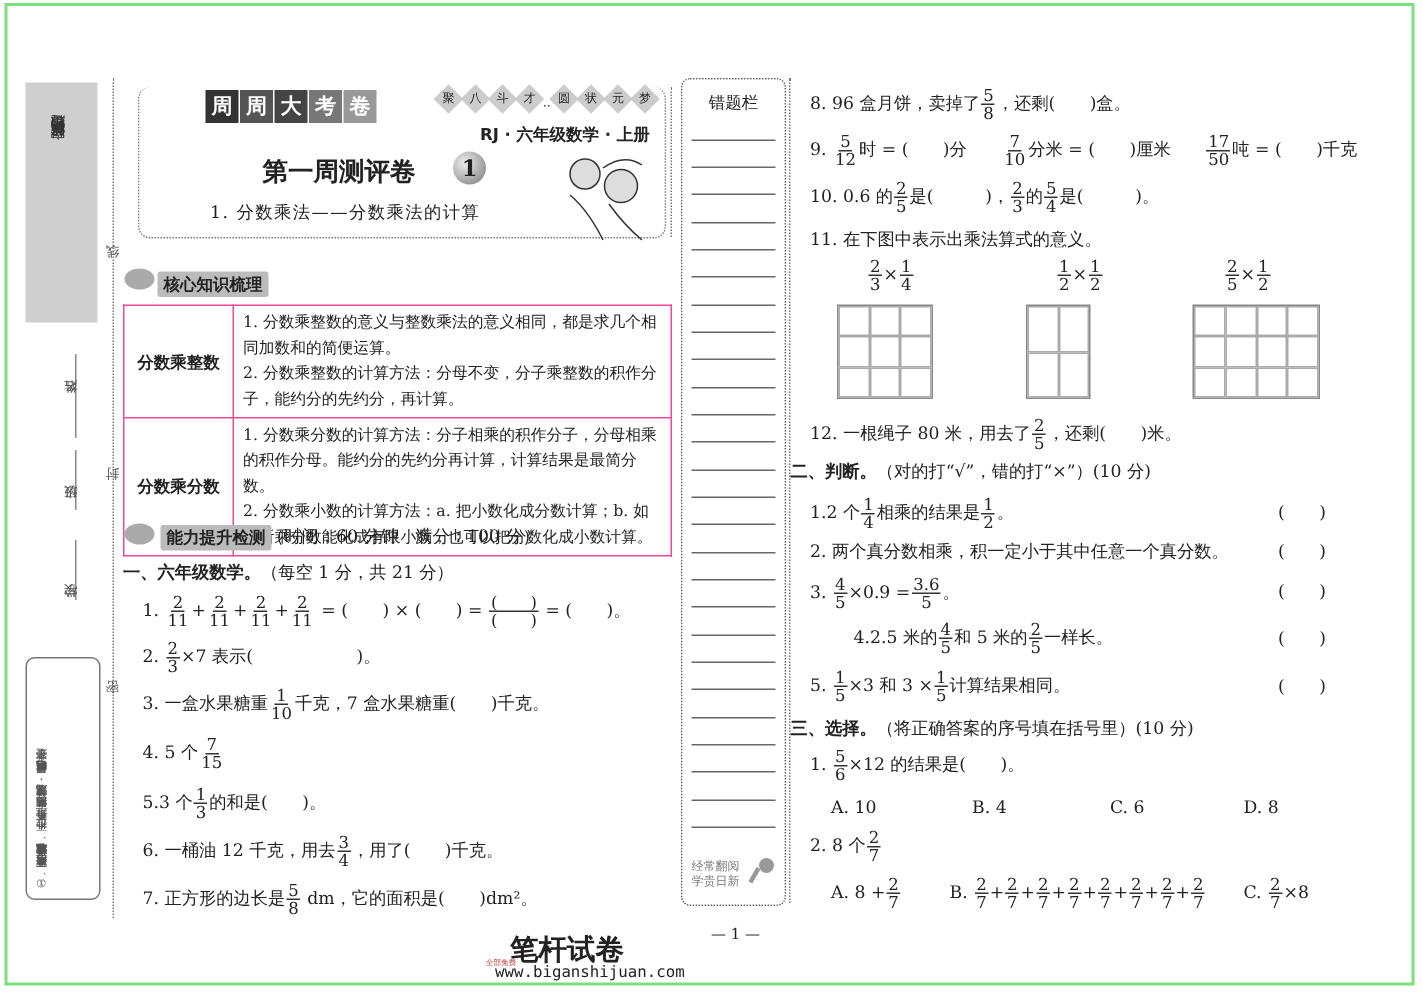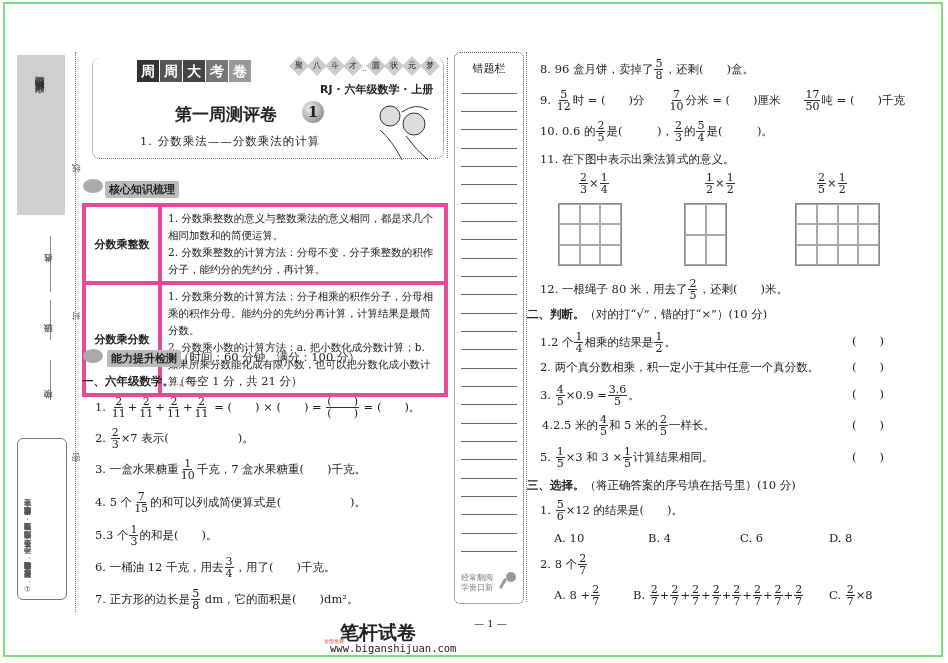--- a/index.html
+++ b/index.html
@@ -13,21 +13,21 @@
   .seal{left:17px;top:55px;width:48px;height:160px;background:#cfcfcf;}
   .seal-text{writing-mode:vertical-rl;transform:rotate(180deg);font-size:10px;color:#333;position:absolute;left:16px;top:38px;font-family:"DejaVu Sans",sans-serif;letter-spacing:1px;}
   .vtext{writing-mode:vertical-rl;transform:rotate(180deg);font-size:9px;color:#555;font-family:"DejaVu Sans",sans-serif;}
   .dotline-v{border-left:1px dotted #777;}
   .header-box{left:92px;top:58px;width:350px;height:100px;border:1px dotted #777;border-radius:8px;border-top:none;}
   .logo span{display:inline-block;width:22px;height:22px;color:#fff;font-weight:bold;font-size:14px;text-align:center;line-height:22px;margin-right:1px;font-family:"DejaVu Sans",sans-serif;}
   .diamond{display:inline-block;width:14px;height:14px;background:#ccc;transform:rotate(45deg);margin:0 2px;position:relative;}
   .diamond i{position:absolute;left:0;top:0;width:14px;height:14px;transform:rotate(-45deg);font-size:8px;line-height:14px;text-align:center;font-style:normal;}
   .section-tag{font-family:"DejaVu Sans",sans-serif;font-size:11px;font-weight:bold;background:#bbb;padding:1px 4px;border-radius:2px;}
   table.k{border-collapse:collapse;font-size:10.5px;}
-  table.k td{border:4px solid #ec4899;padding:3px 6px;line-height:17px;vertical-align:middle;margin-top:36px;}
+  table.k td{border:1px solid #ec4899;padding:3px 6px;line-height:17px;vertical-align:middle;margin-top:36px;}
   table.k td.h{width:60px;text-align:center;font-family:"DejaVu Sans",sans-serif;font-weight:bold;font-size:11px;}
   .err-box{left:454px;top:52px;width:68px;height:550px;border:1px dotted #555;border-radius:6px;}
   .err-line{position:absolute;left:6px;width:56px;border-top:1px solid #666;}
   .grid{position:absolute;border:1px solid #888;display:grid;box-sizing:border-box;}
   .grid div{border:1px solid #aaa;}
   .judge-paren{position:absolute;left:852px;font-size:11.5px;}
   .sect{font-size:11.5px;font-weight:bold;}
   .sect .sub{font-weight:normal;}
 </style>
 </head>
@@ -129,21 +129,21 @@
       <span class="n">2</span>
       <span class="d">3</span>
     </span><span>×7 表示(　　　　　　)。</span></div>
 <div class="abs q" style="left:95px;top:458px;"><span>3.</span> <span>一盒水果糖重</span><span class="f">
       <span class="n">1</span>
       <span class="d">10</span>
     </span><span>千克，7 盒水果糖重(　　)千克。</span></div>
 <div class="abs q" style="left:95px;top:491px;"><span>4.</span> <span>5 个</span><span class="f">
       <span class="n">7</span>
       <span class="d">15</span>
-    </span><span>的和可以列成简便算式是(　　　　　　)。</span></div>
+    </span></div>
 <div class="abs q" style="left:95px;top:524px;"><span>5.</span><span>3 个</span><span class="f">
       <span class="n">1</span>
       <span class="d">3</span>
     </span><span>的和是(　　)。</span></div>
 <div class="abs q" style="left:95px;top:556px;"><span>6.</span> <span>一桶油 12 千克，用去</span><span class="f">
       <span class="n">3</span>
       <span class="d">4</span>
     </span><span>，用了(　　)千克。</span></div>
 <div class="abs q" style="left:95px;top:588px;"><span>7.</span> <span>正方形的边长是</span><span class="f">
       <span class="n">5</span>
@@ -287,21 +287,21 @@
 <div class="abs q" style="left:540px;top:360px;"><span>2.</span> <span>两个真分数相乘，积一定小于其中任意一个真分数。</span></div>
 <div class="judge-paren" style="top:360px;">(　　)</div>
 <div class="abs q" style="left:540px;top:384px;"><span>3.</span> <span class="f">
       <span class="n">4</span>
       <span class="d">5</span>
     </span><span>×0.9 =</span><span class="f">
       <span class="n">3.6</span>
       <span class="d">5</span>
     </span><span>。</span></div>
 <div class="judge-paren" style="top:387px;">(　　)</div>
-<div class="abs q" style="left:542px;top:414px;"><span>4.</span><span>2.5 米的</span><span class="f">
+<div class="abs q" style="left:569px;top:414px;"><span>4.</span><span>2.5 米的</span><span class="f">
       <span class="n">4</span>
       <span class="d">5</span>
     </span><span>和 5 米的</span><span class="f">
       <span class="n">2</span>
       <span class="d">5</span>
     </span><span>一样长。</span></div>
 <div class="judge-paren" style="top:418px;">(　　)</div>
 <div class="abs q" style="left:540px;top:446px;"><span>5.</span> <span class="f">
       <span class="n">1</span>
       <span class="d">5</span>

